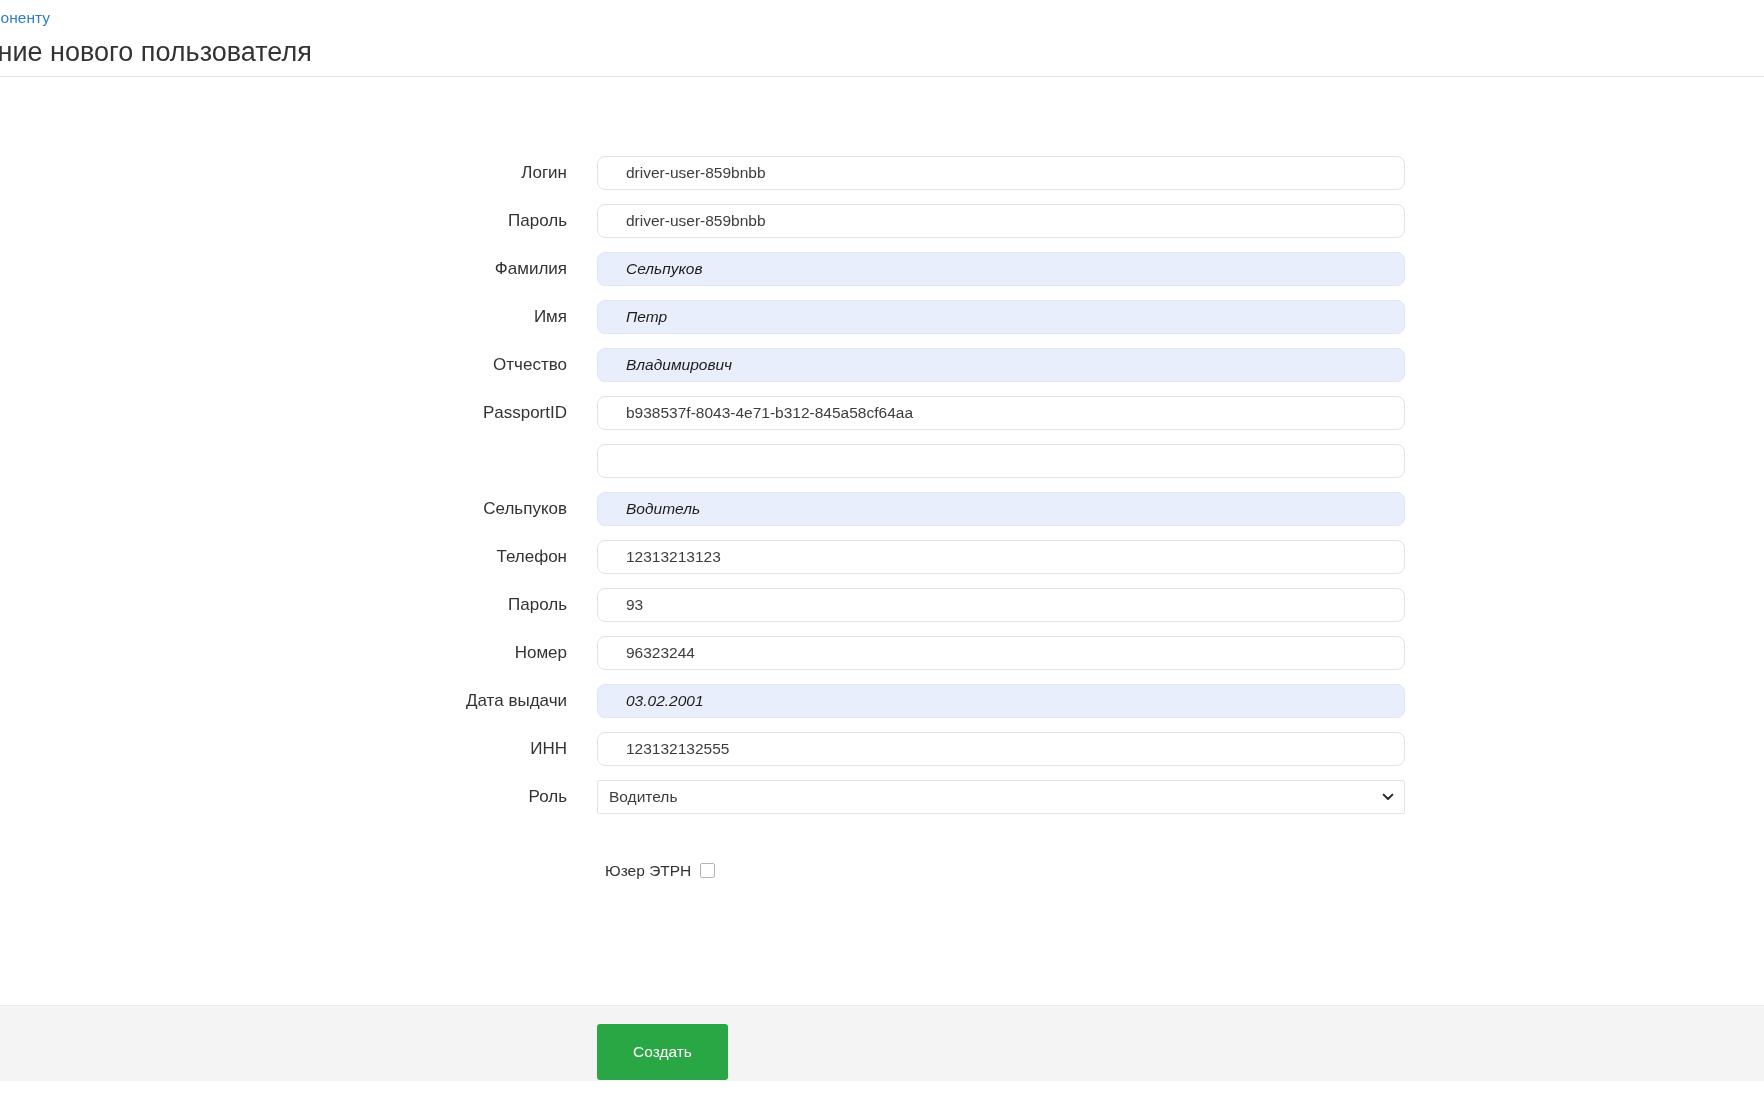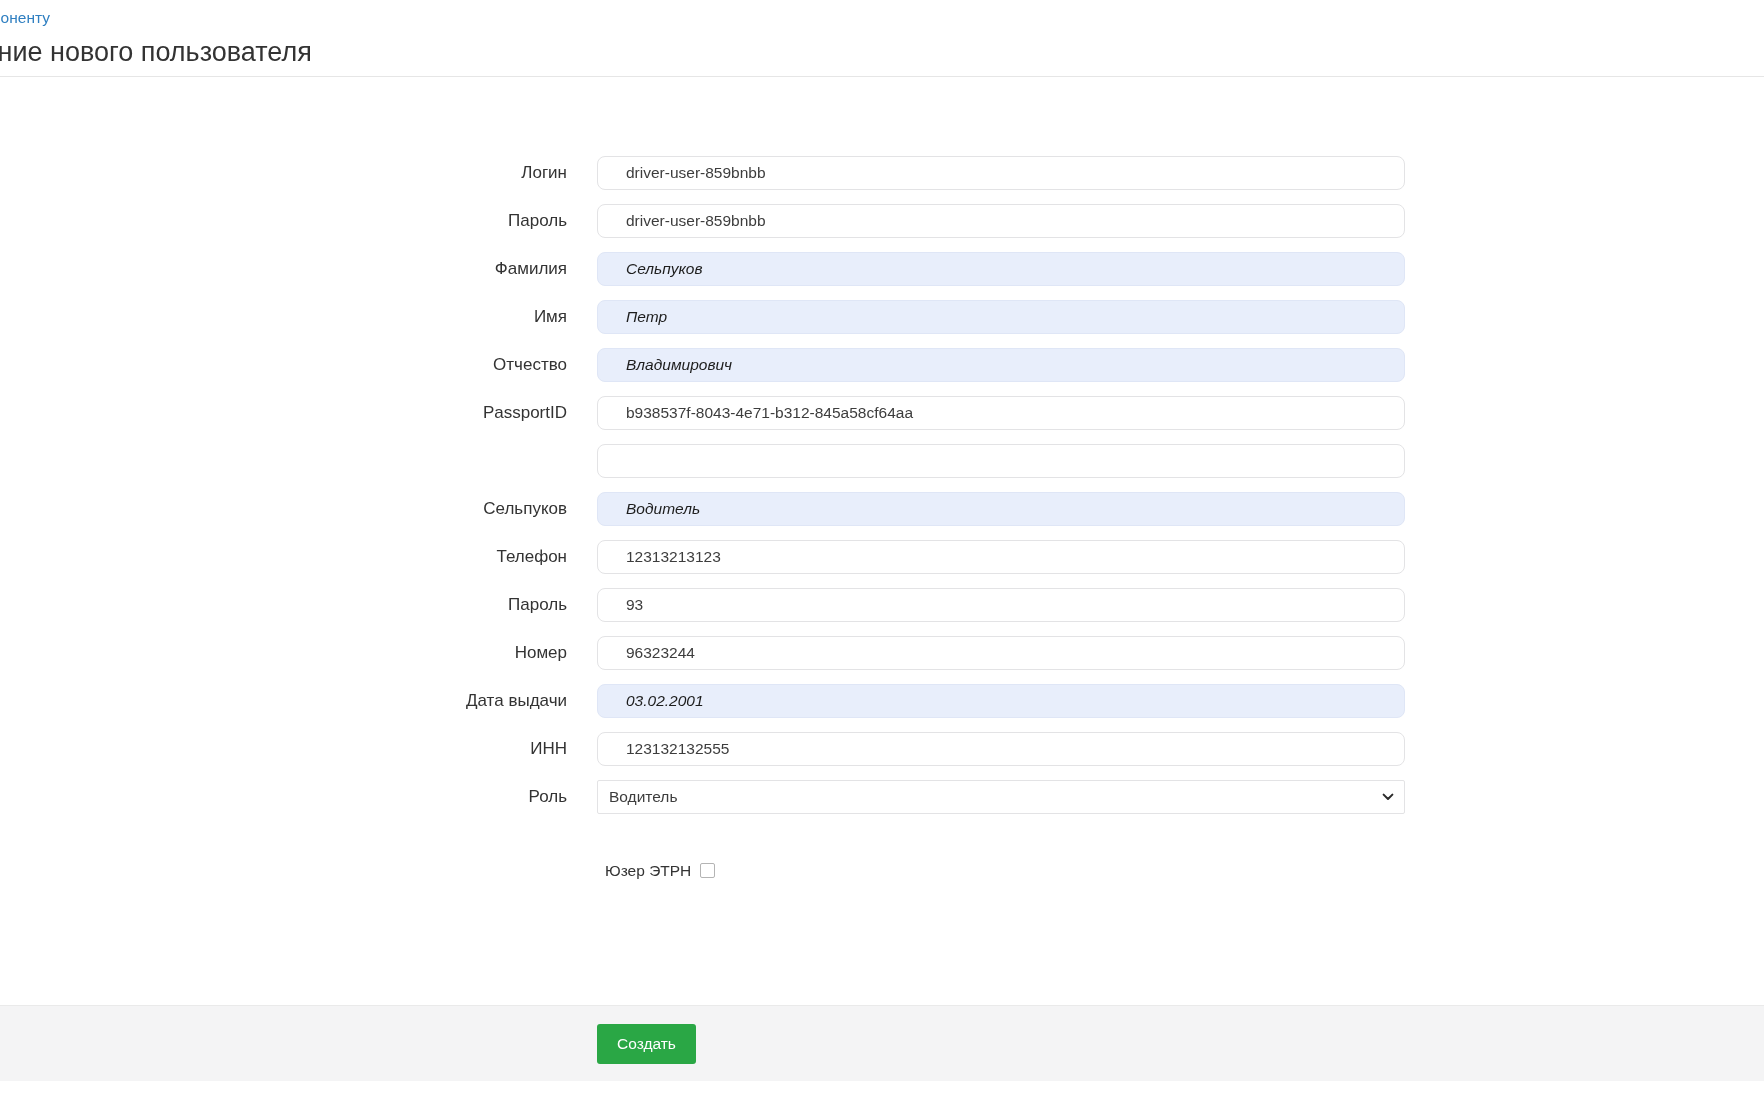--- a/index.html
+++ b/index.html
@@ -185,22 +185,22 @@
     top: 1005px;
     width: 1764px;
     height: 76px;
     background: #f4f4f5;
     border-top: 1px solid #eaeaea;
   }
   .submit-button {
     position: absolute;
     left: 597px;
     top: 18px;
-    height: 40px;
-    padding: 0 20px;
+    height: 56px;
+    padding: 0 36px;
     border: none;
     border-radius: 3px;
     background: #2aa745;
     color: #ffffff;
     font-family: "Liberation Sans", "DejaVu Sans", sans-serif;
     font-size: 15.5px;
     line-height: 40px;
     cursor: pointer;
   }
 

